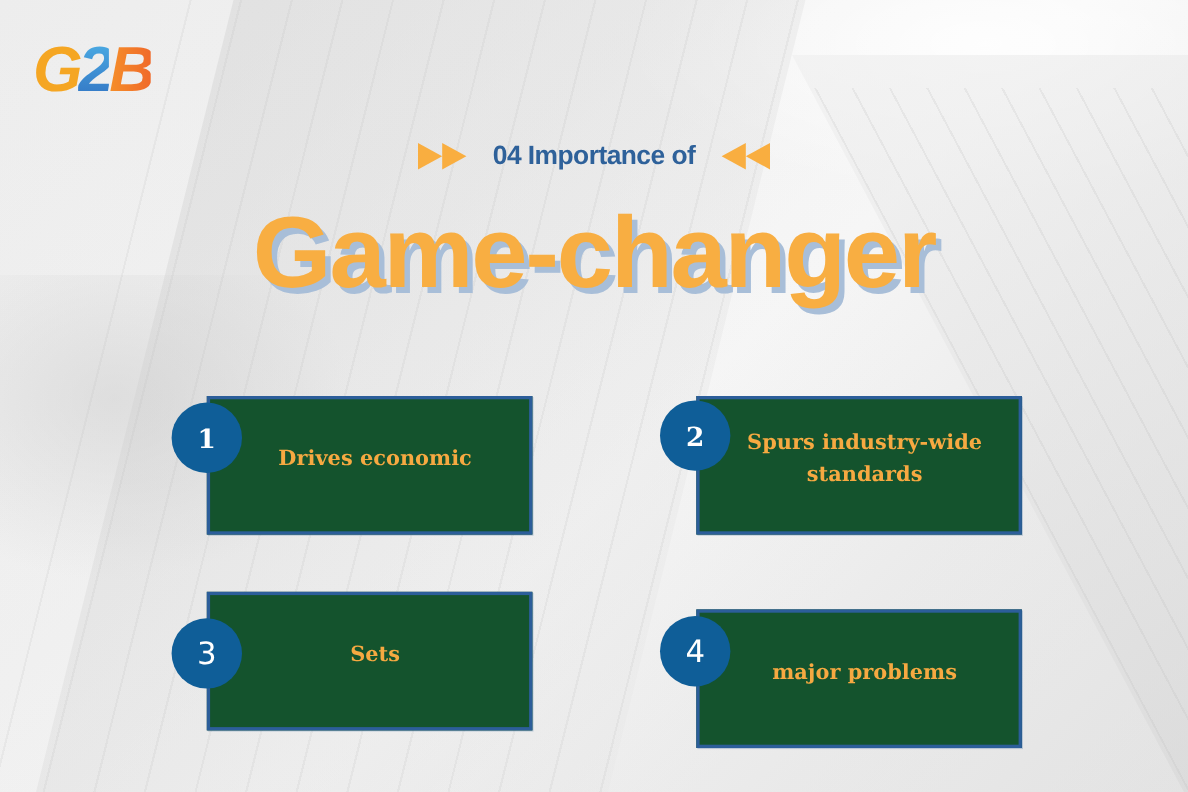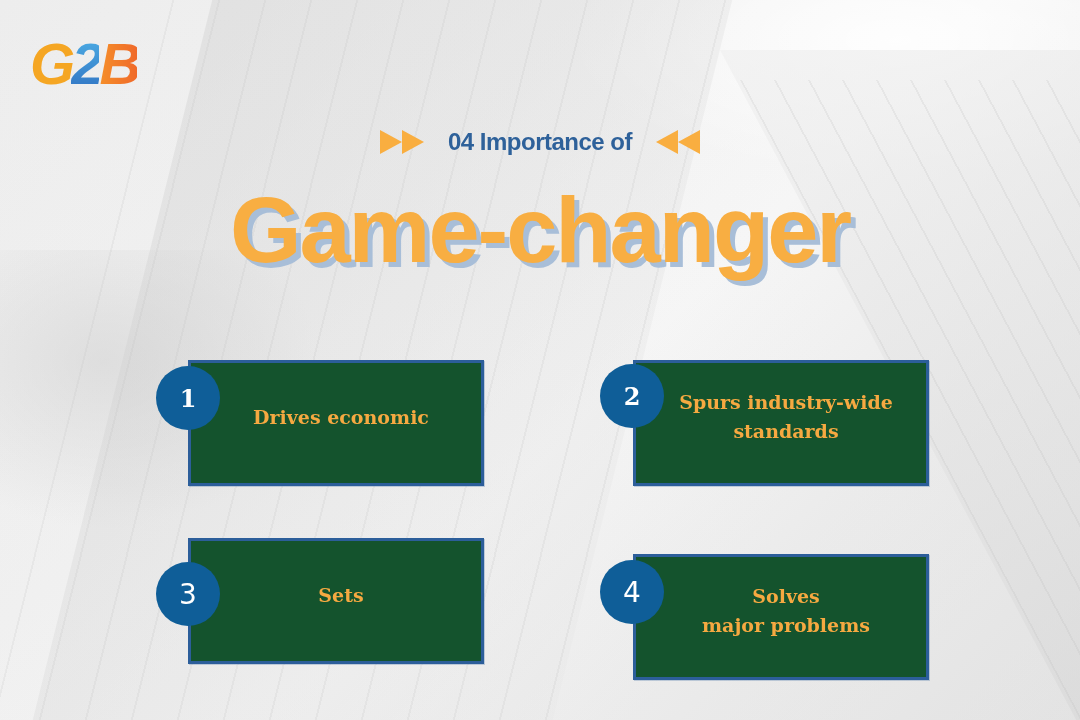--- a/index.html
+++ b/index.html
@@ -162,17 +162,16 @@
 
 <div class="card" style="left:188px; top:512px;">
   <div class="card-text">
     <span>Sets</span>
   </div>
 </div>
 <div class="badge light" style="left:156px; top:562px;">3</div>
 
 <div class="card" style="left:633px; top:528px;">
   <div class="card-text">
-    <span>Solves</span>
     <span>major problems</span>
   </div>
 </div>
 <div class="badge light" style="left:600px; top:560px;">4</div>
 
 </body></html>

